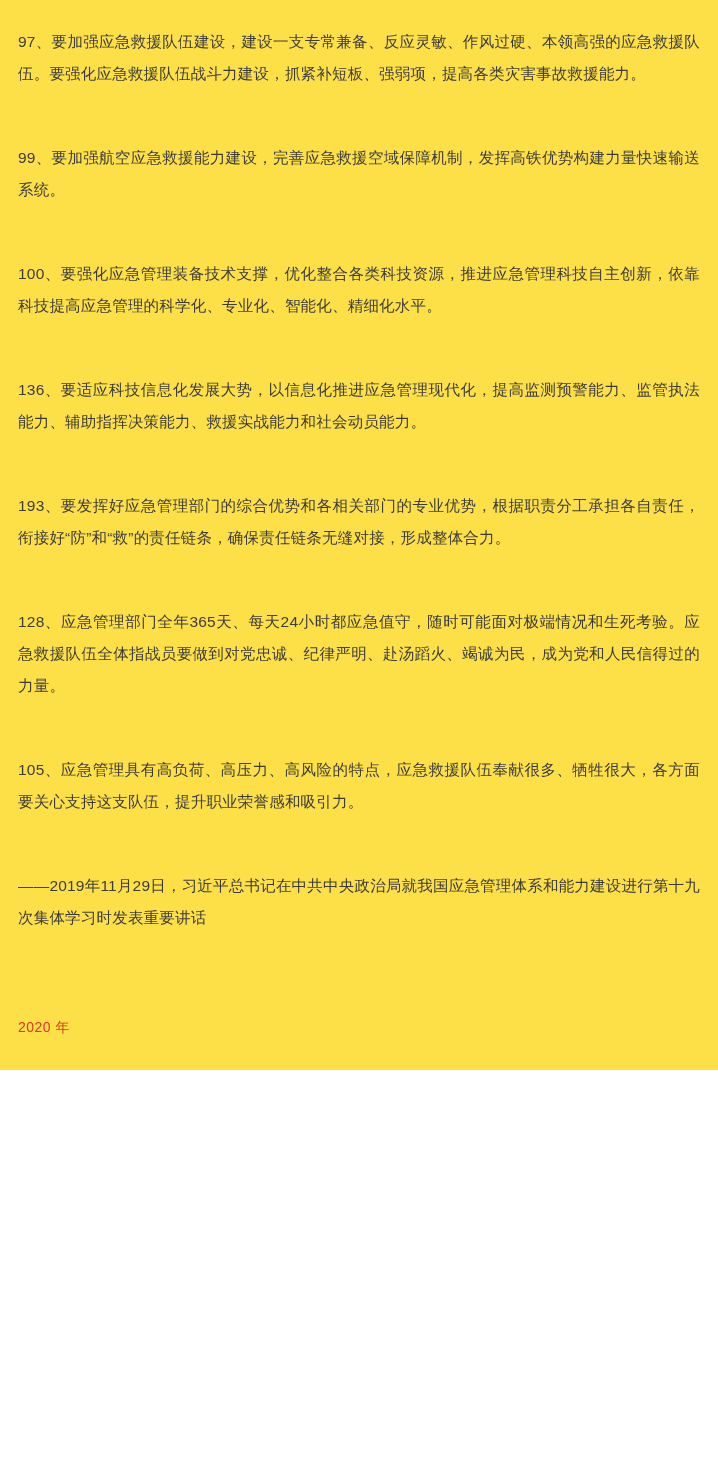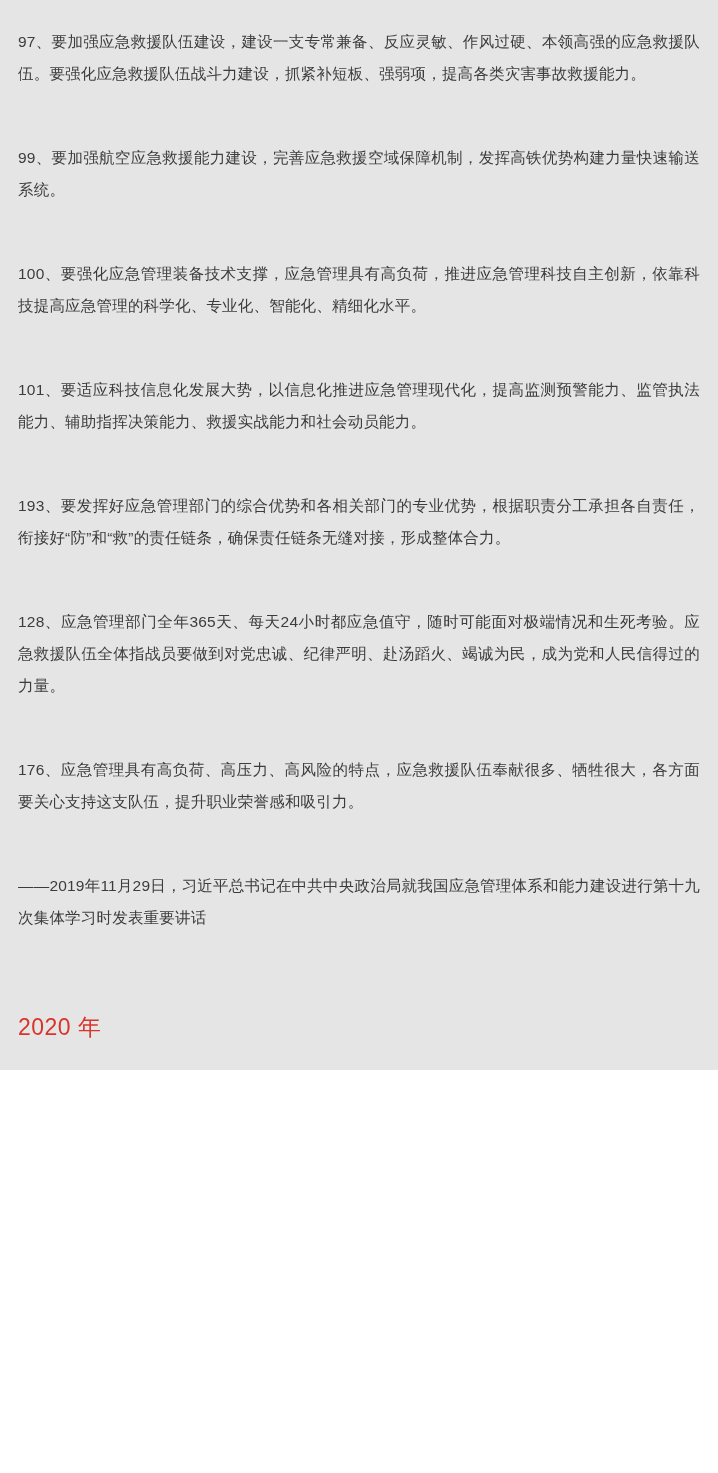--- a/index.html
+++ b/index.html
@@ -10,21 +10,21 @@
   body {
     width: 718px;
     min-height: 1473px;
     font-family: "Liberation Sans", "DejaVu Sans", sans-serif;
     color: #3d3d3d;
   }
   .page {
     width: 718px;
     box-sizing: border-box;
     padding: 26px 18px 0 18px;
-    background: #e5e5e5;
+    background: #fde047;
   }
   .para {
     font-size: 15.5px;
     line-height: 32px;
     color: #3c3c3c;
     text-align: justify;
     letter-spacing: 0.2px;
     margin: 0 0 52px 0;
     word-break: break-all;
   }
@@ -34,39 +34,39 @@
   .source {
     font-size: 15.5px;
     line-height: 32px;
     color: #3c3c3c;
     text-align: justify;
     letter-spacing: 0.2px;
     margin: 16px 0 78px 0;
     word-break: break-all;
   }
   .year-heading {
-    font-size: 23px;
+    font-size: 14px;
     line-height: 30px;
     color: #d9342b;
     font-weight: 400;
     letter-spacing: 0.5px;
     margin: 0;
     padding-bottom: 28px;
   }
 </style>
 </head>
 <body>
 
 <div class="page">
 
   <p class="para">97、要加强应急救援队伍建设，建设一支专常兼备、反应灵敏、作风过硬、本领高强的应急救援队伍。要强化应急救援队伍战斗力建设，抓紧补短板、强弱项，提高各类灾害事故救援能力。</p>
   <p class="para">99、要加强航空应急救援能力建设，完善应急救援空域保障机制，发挥高铁优势构建力量快速输送系统。</p>
-  <p class="para">100、要强化应急管理装备技术支撑，应急管理具有高负荷，推进应急管理科技自主创新，依靠科技提高应急管理的科学化、专业化、智能化、精细化水平。</p>
-  <p class="para">101、要适应科技信息化发展大势，以信息化推进应急管理现代化，提高监测预警能力、监管执法能力、辅助指挥决策能力、救援实战能力和社会动员能力。</p>
+  <p class="para">100、要强化应急管理装备技术支撑，优化整合各类科技资源，推进应急管理科技自主创新，依靠科技提高应急管理的科学化、专业化、智能化、精细化水平。</p>
+  <p class="para">136、要适应科技信息化发展大势，以信息化推进应急管理现代化，提高监测预警能力、监管执法能力、辅助指挥决策能力、救援实战能力和社会动员能力。</p>
   <p class="para">193、要发挥好应急管理部门的综合优势和各相关部门的专业优势，根据职责分工承担各自责任，衔接好“防”和“救”的责任链条，确保责任链条无缝对接，形成整体合力。</p>
   <p class="para">128、应急管理部门全年365天、每天24小时都应急值守，随时可能面对极端情况和生死考验。应急救援队伍全体指战员要做到对党忠诚、纪律严明、赴汤蹈火、竭诚为民，成为党和人民信得过的力量。</p>
-  <p class="para">176、应急管理具有高负荷、高压力、高风险的特点，应急救援队伍奉献很多、牺牲很大，各方面要关心支持这支队伍，提升职业荣誉感和吸引力。</p>
+  <p class="para">105、应急管理具有高负荷、高压力、高风险的特点，应急救援队伍奉献很多、牺牲很大，各方面要关心支持这支队伍，提升职业荣誉感和吸引力。</p>
 
   <p class="source">——2019年11月29日，习近平总书记在中共中央政治局就我国应急管理体系和能力建设进行第十九次集体学习时发表重要讲话</p>
 
   <h2 class="year-heading">2020 年</h2>
 
 </div>
 
 </body></html>

